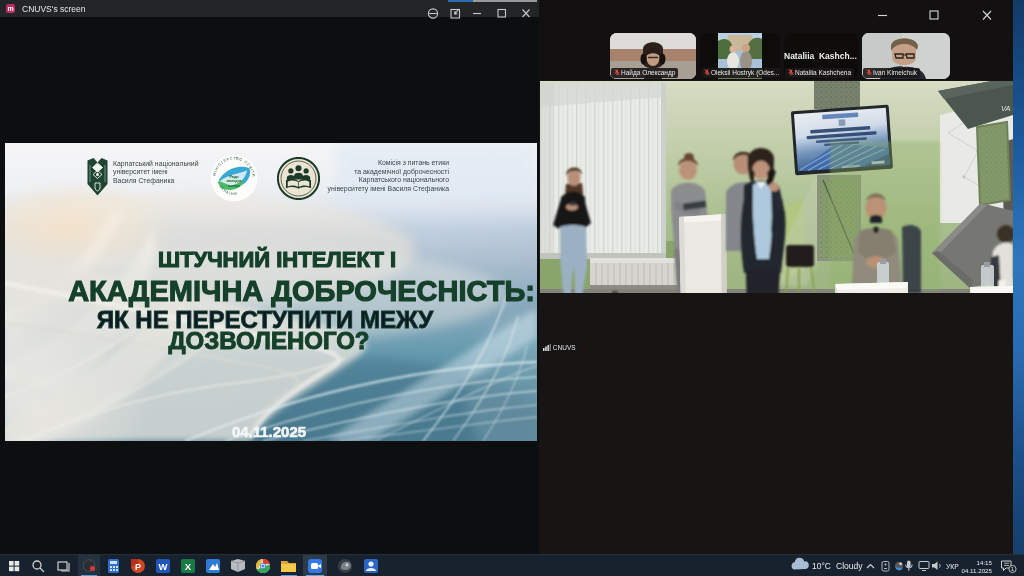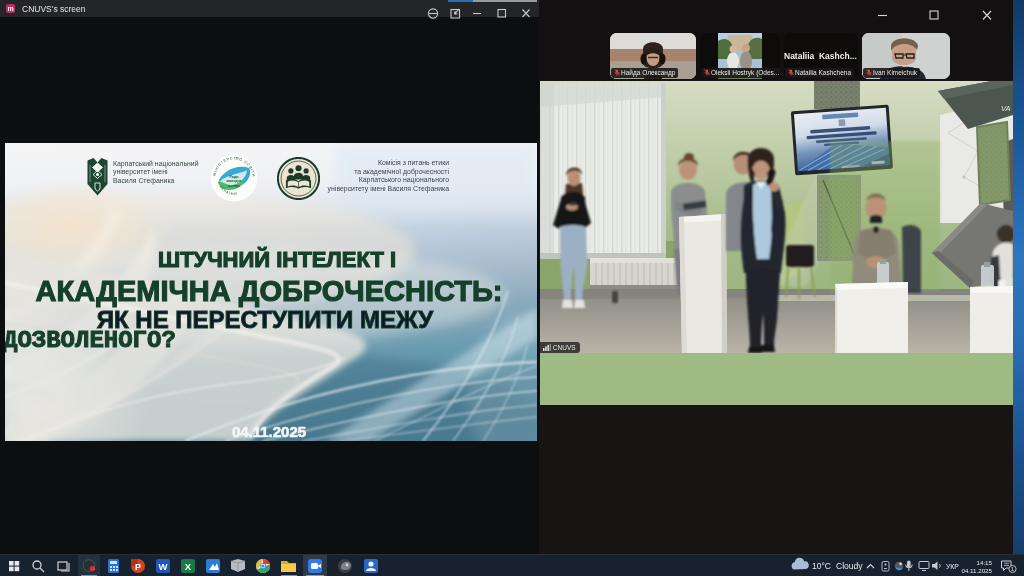--- a/index.html
+++ b/index.html
@@ -153,23 +153,23 @@
         <path d="M28,23 C28,19 37,19 37,23 L37,26 L28,26 Z"></path>
         <path d="M10,26 C15,23.5 21,24.5 24,27 C27,24.5 33,23.5 38,26 L38,35 C33,32.5 27,33 24,35.5 C21,33 15,32.5 10,35 Z"></path>
       </g>
       <path d="M12,27.5 C16,25.5 21,26.2 24,28.4 C27,26.2 32,25.5 36,27.5 L36,33 C32,31 27,31.4 24,33.6 C21,31.4 16,31 12,33 Z" fill="#ece4d2"></path>
       <path d="M24,28.4 L24,33.6" stroke="#1c3a2a" stroke-width="0.8"></path>
     </svg>
 
     <div class="abs" style="left:244px;top:16px;width:200px;font-size:6.9px;line-height:8.5px;color:#3a4450;text-align:right;">Комісія з питань етики<br>та академічної доброчесності<br>Карпатського національного<br>університету імені Василя Стефаника</div>
 
     <div class="abs" id="t1" style="-webkit-text-stroke:1.1px #15402a;left:6px;top:104px;width:532px;text-align:center;font-size:22px;font-weight:bold;color:#15402a;">ШТУЧНИЙ ІНТЕЛЕКТ І</div>
-    <div class="abs" id="t2" style="-webkit-text-stroke:1.1px #15402a;left:-2px;top:132px;width:532px;text-align:center;font-size:29px;font-weight:bold;color:#15402a;">АКАДЕМІЧНА ДОБРОЧЕСНІСТЬ:</div>
+    <div class="abs" id="t2" style="-webkit-text-stroke:1.1px #15402a;left:-2px;top:132px;width:532px;text-align:right;font-size:29px;font-weight:bold;color:#15402a;">АКАДЕМІЧНА ДОБРОЧЕСНІСТЬ:</div>
     <div class="abs" id="t3" style="-webkit-text-stroke:1.0px #15402a;left:-6px;top:163px;width:532px;text-align:center;font-size:24px;font-weight:bold;color:#0f172a;">ЯК НЕ ПЕРЕСТУПИТИ МЕЖУ</div>
-    <div class="abs" id="t4" style="-webkit-text-stroke:1.0px #15402a;left:-2px;top:184px;width:532px;text-align:left;font-size:24px;font-weight:bold;color:#15402a;font-family:Liberation Mono, monospace;">ДОЗВОЛЕНОГО?</div>
+    <div class="abs" id="t4" style="-webkit-text-stroke:1.0px #15402a;left:-2px;top:184px;width:532px;text-align:center;font-size:24px;font-weight:bold;color:#15402a;">ДОЗВОЛЕНОГО?</div>
 
     <div class="abs" id="dt" style="-webkit-text-stroke:0.6px #f2f6f8;left:-2px;top:280px;width:532px;text-align:center;font-size:15px;font-weight:bold;color:#f2f6f8;">04.11.2025</div>
   </div>
 </div>
 
 <div class="abs" id="rightwin" style="left:539px;top:0;width:474px;height:554px;background:#181414;">
   <div class="abs" style="left:0;top:0;width:474px;height:33px;background:#121010;"></div>
   <svg class="abs" style="left:336px;top:10px;" width="120" height="11" viewBox="0 0 120 11">
     <g stroke="#d8d8d8" stroke-width="1.1" fill="none">
       <path d="M3,5.5 L12,5.5"></path>
@@ -249,21 +249,21 @@
       </svg>
       <div class="abs" style="left:1px;bottom:1px;height:10px;background:rgba(25,23,23,0.9);border-radius:2px;color:#e8e8e8;font-size:6.5px;line-height:10px;padding:0 3px;white-space:nowrap;"><svg width="6" height="7" viewBox="0 0 6 7" style="vertical-align:-1px;margin-right:1px;">
             <rect x="2" y="0.5" width="2" height="3.5" rx="1" fill="#e04a3f"></rect>
             <path d="M1,3 a2,2 0 0 0 4,0" stroke="#e04a3f" stroke-width="0.8" fill="none"></path>
             <rect x="2.6" y="5" width="0.8" height="1.5" fill="#e04a3f"></rect>
             <path d="M0.5,0.5 L5.5,6" stroke="#e04a3f" stroke-width="0.9"></path>
           </svg>Ivan Kimeichuk</div>
     </div>
   </div>
 
-  <div class="abs" id="video" style="left:1px;top:81px;width:473px;height:324px;background:#9dbb82;overflow:hidden;">
+  <div class="abs" id="video" style="left:1px;top:81px;width:473px;height:212px;background:#9dbb82;overflow:hidden;">
   <svg style="filter:blur(0.45px);" width="473" height="272" viewBox="0 0 473 272">
     <defs>
       <filter id="soft">
             <feGaussianBlur stdDeviation="0.8"></feGaussianBlur>
           </filter>
       <filter id="soft2">
             <feGaussianBlur stdDeviation="1.6"></feGaussianBlur>
           </filter>
       <linearGradient id="wallg" x1="0" y1="0" x2="0" y2="1">
         <stop offset="0" stop-color="#d7dcc4"></stop>

